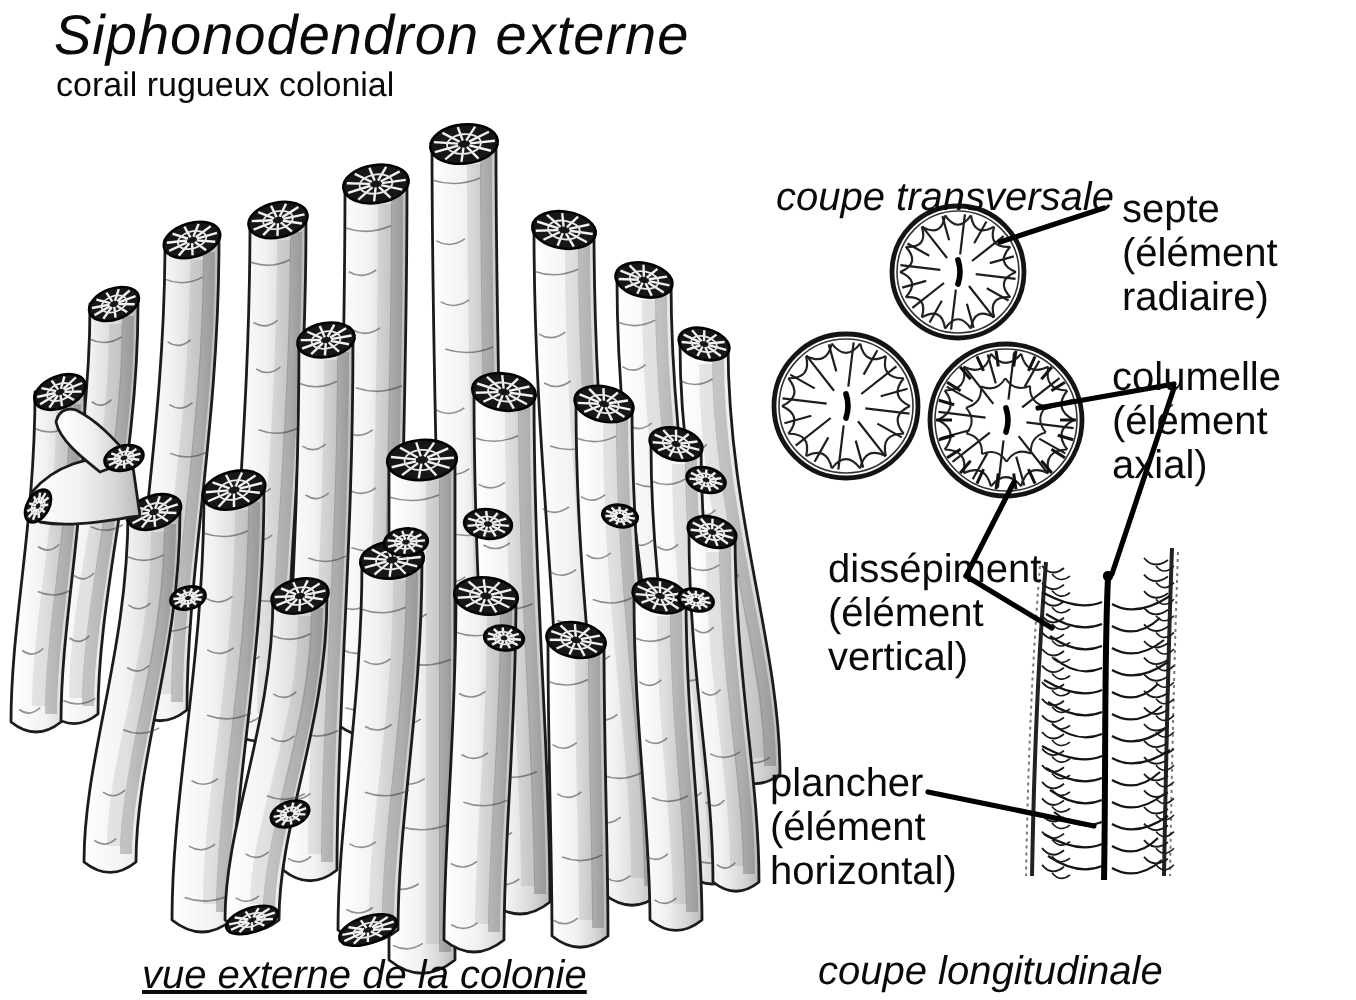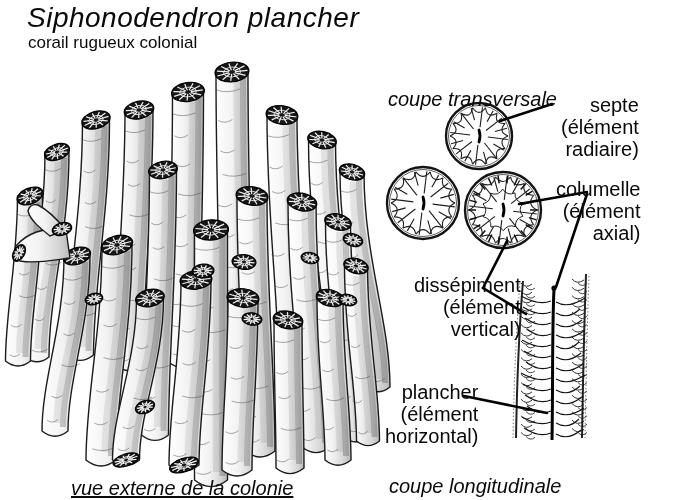--- a/index.html
+++ b/index.html
@@ -5,21 +5,21 @@
   html,body{margin:0;padding:0;}
   body{
     width:678px;height:500px;position:relative;background:#ffffff;overflow:hidden;
     font-family:"Liberation Sans","DejaVu Sans",sans-serif;color:#0a0a0a;
   }
   .abs{position:absolute;}
   .title{font-size:28px;font-style:italic;letter-spacing:.5px;}
   .subtitle{font-size:17px;}
   .seclabel{font-size:20px;font-style:italic;}
   .caption{font-size:20px;font-style:italic;}
-  .label{font-size:20px;line-height:22px;white-space:pre-line;text-align:right;}
+  .label{font-size:20px;line-height:22px;white-space:pre-line;}
   svg{position:absolute;left:0;top:0;}
 </style>
 </head>
 <body>
 
 <svg id="art" width="678" height="500" viewBox="0 0 678 500">
   <defs>
     <linearGradient id="gTube" x1="0" y1="0" x2="1" y2="0">
       <stop offset="0" stop-color="#ffffff"></stop>
       <stop offset="0.45" stop-color="#f2f2f2"></stop>
@@ -1071,32 +1071,32 @@
   <g id="gLead">
       <line x1="500" y1="121" x2="552" y2="104" stroke="#000" stroke-width="2.6" stroke-linecap="round"></line>
       <line x1="519" y1="204" x2="587" y2="192" stroke="#000" stroke-width="2.6" stroke-linecap="round"></line>
       <line x1="587" y1="194" x2="556" y2="287" stroke="#000" stroke-width="2.6" stroke-linecap="round"></line>
       <line x1="483" y1="288" x2="507" y2="241" stroke="#000" stroke-width="2.6" stroke-linecap="round"></line>
       <line x1="483" y1="288" x2="526" y2="314" stroke="#000" stroke-width="2.6" stroke-linecap="round"></line>
       <line x1="464" y1="396" x2="547" y2="413" stroke="#000" stroke-width="2.6" stroke-linecap="round"></line>
     </g>
 </svg>
 
-<div class="abs title" style="left:27px;top:2px;">Siphonodendron plancher</div>
+<div class="abs title" style="left:27px;top:2px;">Siphonodendron externe</div>
 <div class="abs subtitle" style="left:28px;top:33px;">corail rugueux colonial</div>
 
 <div class="abs seclabel" style="left:388px;top:64px;margin-top:24px;">coupe transversale</div>
 
 <div class="abs label" style="left:561px;top:94px;">septe
 (élément
 radiaire)</div>
 <div class="abs label" style="left:556px;top:178px;">columelle
 (élément
 axial)</div>
 <div class="abs label" style="left:366px;top:274px;margin-left:48px;">dissépiment
 (élément
 vertical)</div>
 <div class="abs label" style="left:385px;top:381px;">plancher
 (élément
 horizontal)</div>
 
 <div class="abs caption" style="left:71px;top:477px;text-decoration:underline;">vue externe de la colonie</div>
-<div class="abs caption" style="left:389px;top:475px;">coupe longitudinale</div>
+<div class="abs caption" style="left:409px;top:475px;">coupe longitudinale</div>
 
 </body></html>

